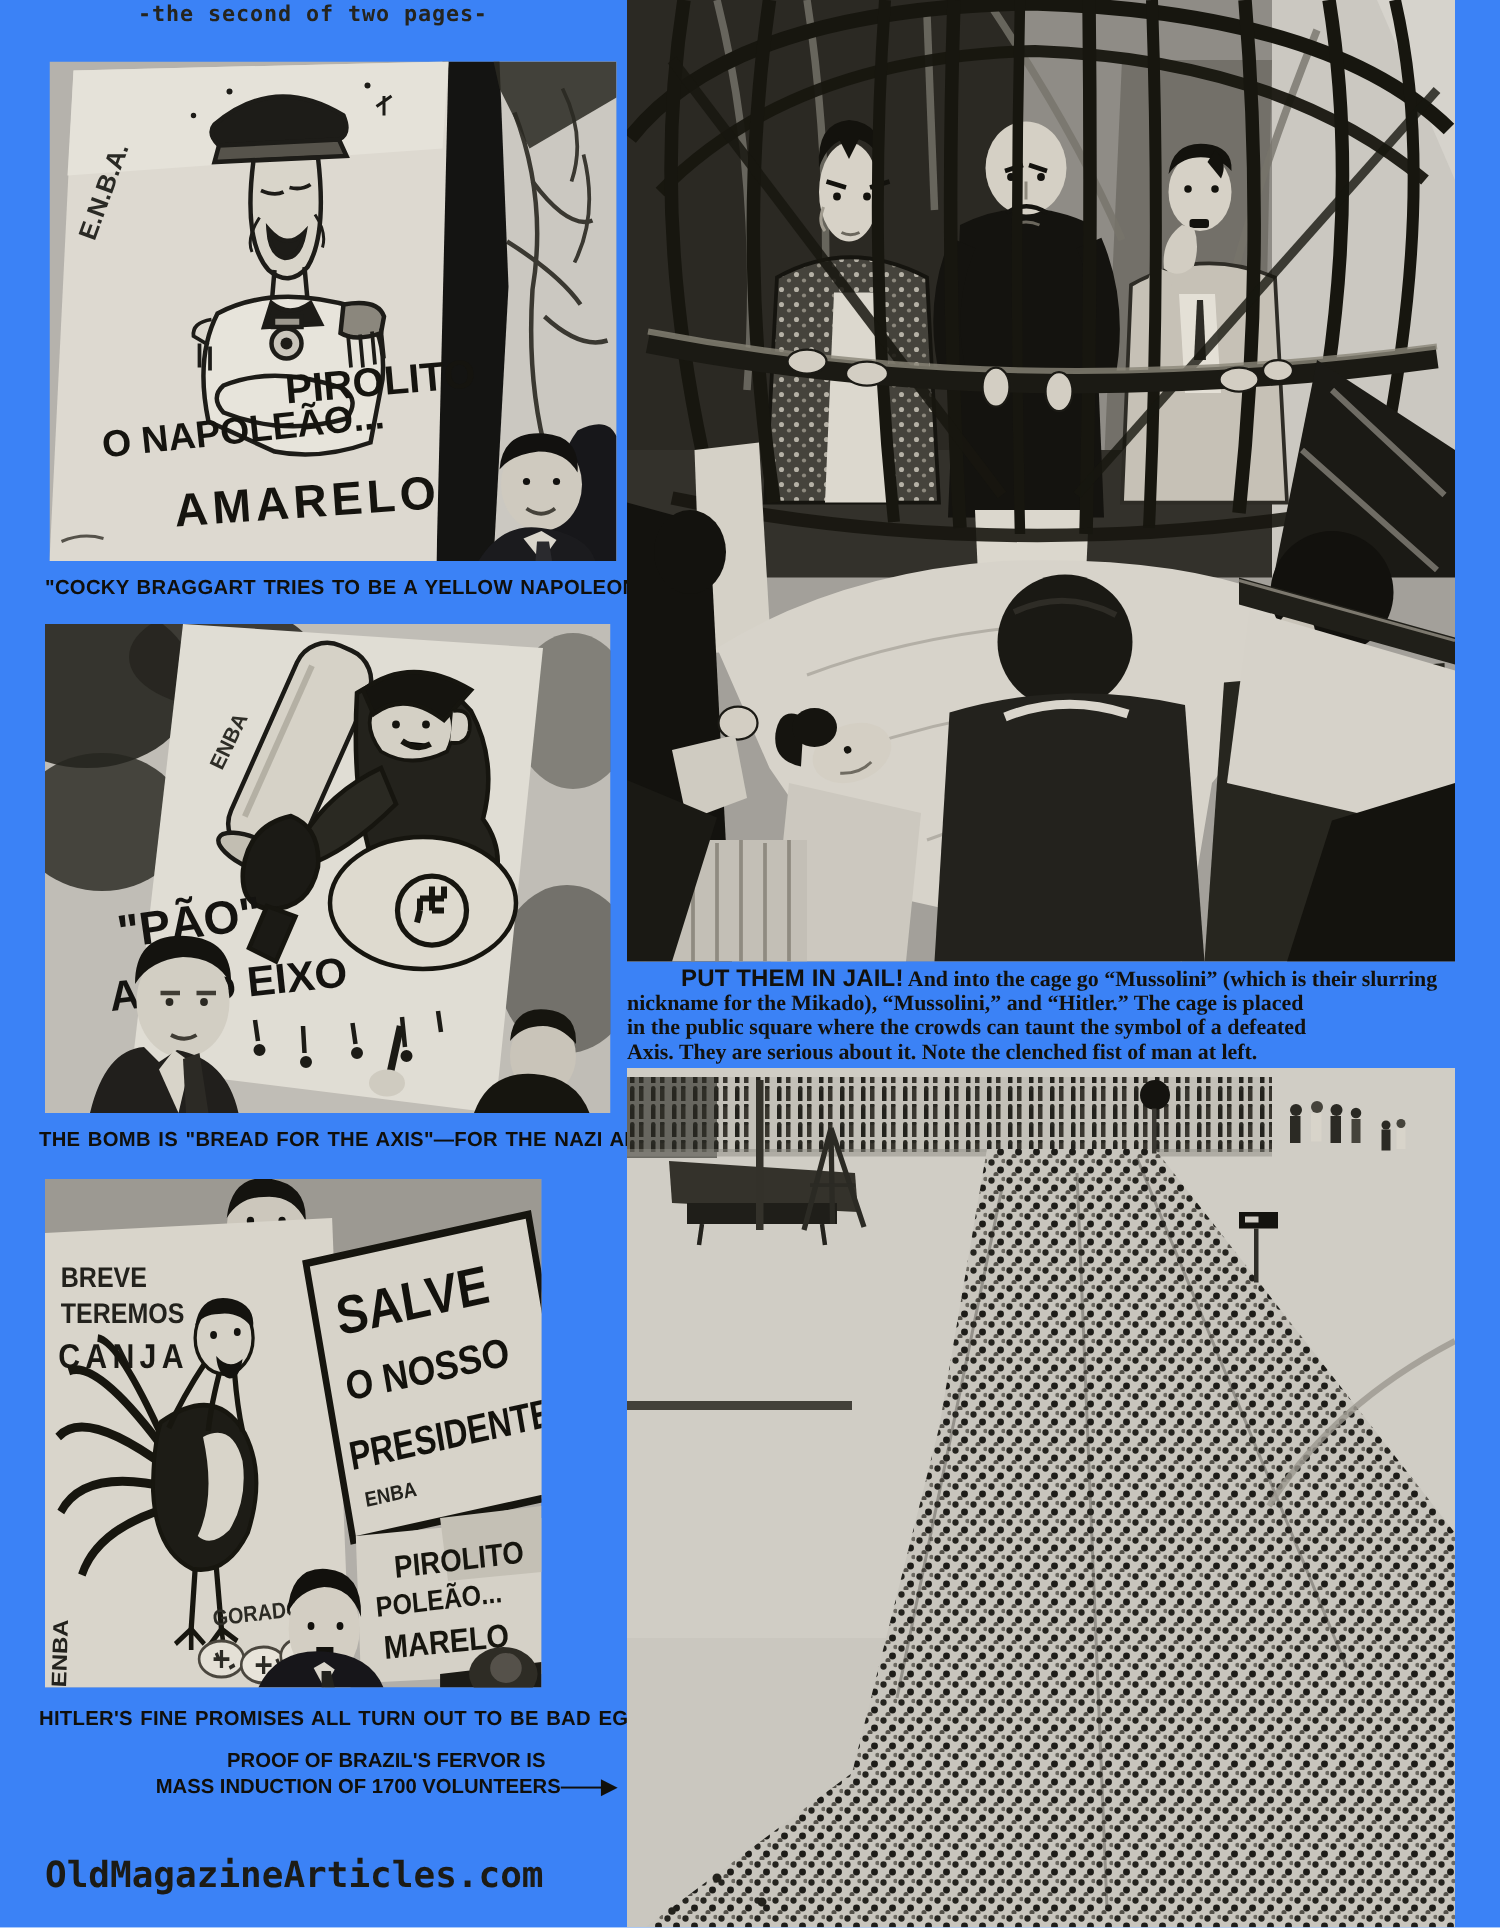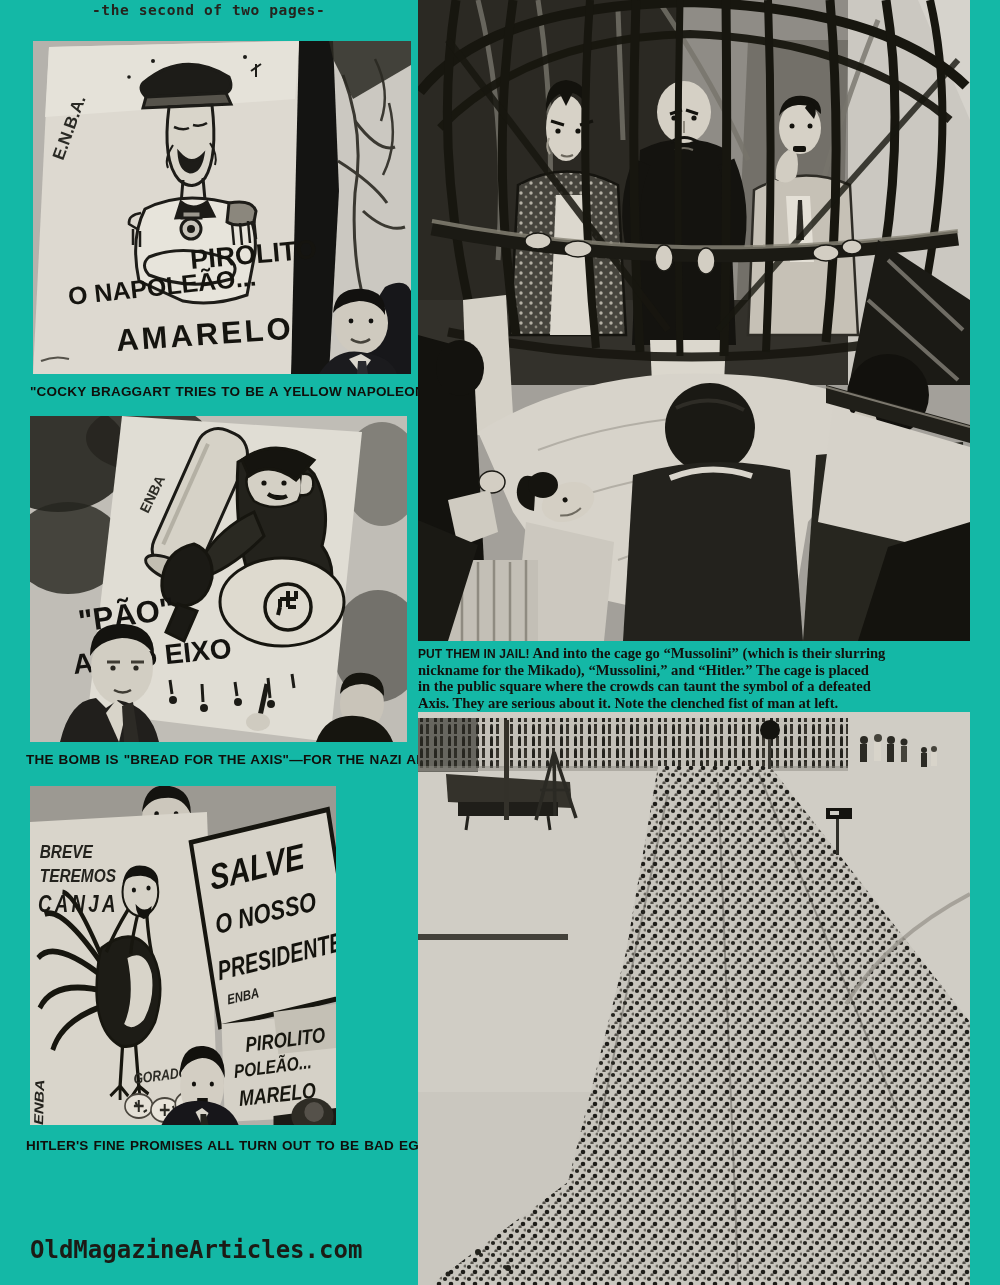--- a/index.html
+++ b/index.html
@@ -1,44 +1,44 @@
 <!DOCTYPE html>
 <html><head>
 <meta charset="utf-8">
 <style>
   html,body{margin:0;padding:0;background:#ffffff;}
-  .page{position:relative;width:1000px;height:1285px;background:#14b8a6;overflow:hidden;
+  .page{position:relative;width:1000px;height:1285px;background:#3b82f6;overflow:hidden;
         font-family:"Liberation Sans",sans-serif;color:#15140f;}
   .header-note{position:absolute;left:92px;top:2px;
         font-family:"DejaVu Sans Mono",monospace;font-weight:bold;font-size:14.5px;
         letter-spacing:.6px;color:#25241e;}
   figure{margin:0;position:absolute;}
   figure svg{display:block;width:100%;height:100%;}
   .photo text{font-family:"Liberation Sans",sans-serif;font-weight:bold;}
   .photo-napoleon{left:33px;top:41px;width:378px;height:333px;}
   .photo-ape{left:30px;top:416px;width:377px;height:326px;}
-  .photo-eggs{left:30px;top:786px;width:306px;height:339px;font-style:italic;}
+  .photo-eggs{left:30px;top:786px;width:331px;height:339px;}
   .photo-cage{left:418px;top:0px;width:552px;height:641px;}
   .photo-volunteers{left:418px;top:712px;width:552px;height:573px;}
   .cap{position:absolute;font-weight:bold;font-size:13.5px;letter-spacing:.2px;word-spacing:1px;
        color:#100f0b;white-space:nowrap;}
   .cap1{left:30px;top:384px;}
   .cap2{left:26px;top:752px;}
   .cap3{left:26px;top:1138px;}
   .pointer{position:absolute;left:95px;top:1166px;width:325px;text-align:center;
        font-weight:bold;font-size:13.5px;line-height:16.5px;color:#100f0b;}
   .pointer div{white-space:nowrap;}
   .logo{position:absolute;left:30px;top:1236px;
        font-family:"DejaVu Sans Mono",monospace;font-weight:bold;font-size:24px;color:#1c1b15;}
   .cage-caption{position:absolute;left:418px;top:645px;width:585px;
        font-family:"Liberation Serif",serif;font-weight:600;font-size:14.6px;
        line-height:16.2px;color:#12110d;}
   .cage-caption .cline{white-space:nowrap;}
   .cage-caption .lead{font-family:"Liberation Sans",sans-serif;font-weight:bold;
-       font-size:12px;letter-spacing:.1px;}
+       font-size:16px;letter-spacing:.1px;margin-left:36px;}
 </style>
 </head>
 <body>
 
 <div class="page">
 
   <div class="header-note">-the second of two pages-</div>
 
   <figure class="photo photo-napoleon">
     <svg viewBox="0 0 378 333" preserveAspectRatio="none">
@@ -227,20 +227,24 @@
           <circle cx="224" cy="298" r="2.6" fill="#12110d"></circle>
         <rect x="206" y="312" width="13" height="4" fill="#12110d"></rect>
         <path d="M162,339 q14,-26 50,-24 q35,2 45,24 Z" fill="#17161a"></path>
         <path d="M204,326 l8,-4 8,5 -8,12 Z" fill="#d9d5cb"></path>
         <path d="M210,328 l7,0 3,11 -10,0 Z" fill="#23221d"></path>
       </g>
     </svg>
   </figure>
   <div class="cap cap3">HITLER'S FINE PROMISES ALL TURN OUT TO BE BAD EGGS</div>
 
+  <div class="pointer">
+    <div>PROOF OF BRAZIL'S FERVOR IS</div>
+    <div>MASS INDUCTION OF 1700 VOLUNTEERS——▶</div>
+  </div>
 
   <div class="logo">OldMagazineArticles.com</div>
 
   <figure class="photo photo-cage">
     <svg viewBox="0 0 552 641" preserveAspectRatio="none">
       <defs>
         <pattern id="pkim" width="10" height="10" patternUnits="userSpaceOnUse">
           <rect width="10" height="10" fill="#45433c"></rect>
           <circle cx="3" cy="3" r="1.7" fill="#b5b1a6"></circle>
           <circle cx="8" cy="7" r="1.4" fill="#8d897e"></circle>

